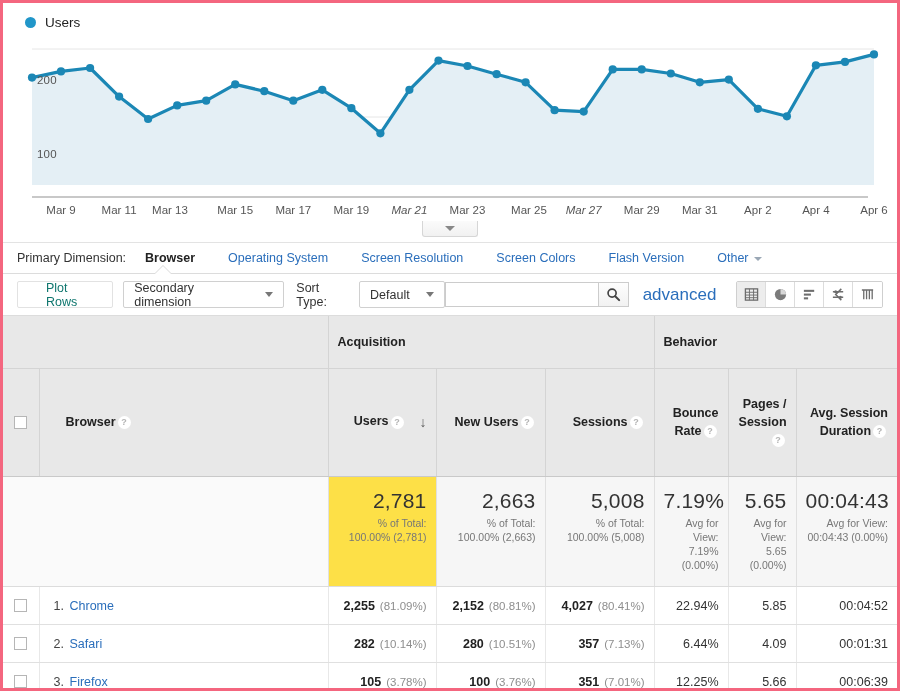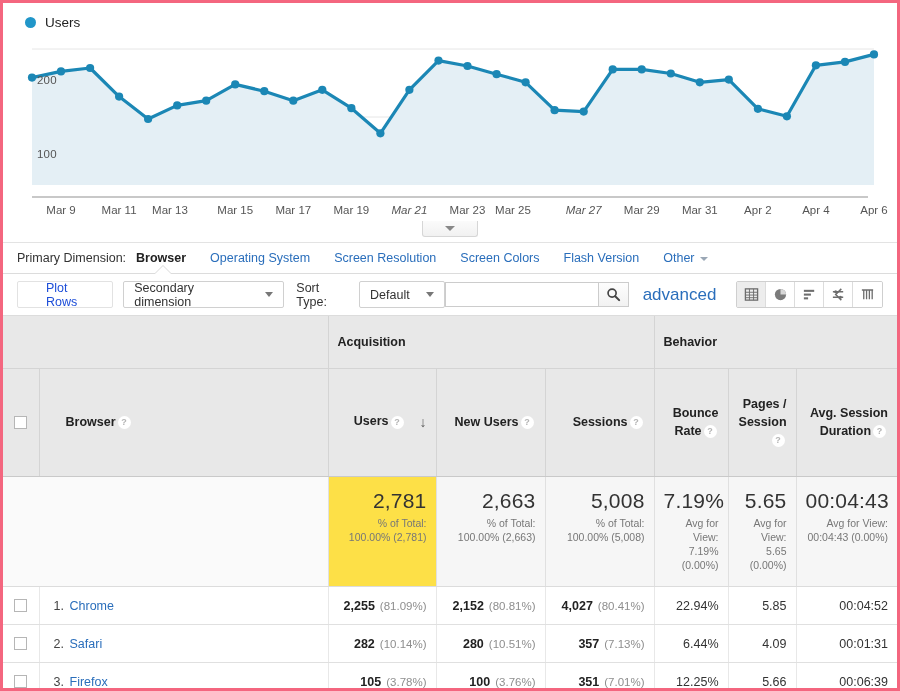--- a/index.html
+++ b/index.html
@@ -65,21 +65,21 @@
   }
   .chart-rule { height: 1px; background: #e3e3e3; margin: 0; }
 
   
   .pdim-bar {
     position: relative;
     height: 30px;
     display: flex; align-items: center;
     padding-left: 14px;
     font-size: 12.5px;
-    gap: 4px;
+    gap: 13px;
   }
   .pdim-label { color: #333; }
   .pdim-current {
     font-weight: bold; color: #222; margin-left: 6px;
     position: relative;
   }
   .pdim-link {
     color: #2a6ebb; margin-left: 20px; cursor: pointer;
   }
   .pdim-other { color: #2a6ebb; margin-left: 20px; cursor: pointer; }
@@ -112,21 +112,21 @@
     display: flex; align-items: center;
     padding: 0 14px;
   }
   .btn-plain {
     height: 27px; padding: 0 12px;
     border: 1px solid #d6d6d6; border-radius: 2px;
     background: #fff;
     font-size: 12.5px; color: #333;
     display: inline-flex; align-items: center;
   }
-  .btn-plain.disabled { color: #1d4ed8; border-color: #e2e2e2; padding-left: 28px; }
+  .btn-plain.disabled { color: #0f766e; border-color: #e2e2e2; padding-left: 28px; }
   .btn-sel {
     height: 27px; padding: 0 10px;
     border: 1px solid #d0d0d0; border-radius: 2px;
     background: #fff;
     font-size: 12.5px; color: #333;
     display: inline-flex; align-items: center; gap: 16px;
   }
   .btn-sel .tri {
     width: 0; height: 0;
     border-left: 4px solid transparent;
@@ -296,21 +296,21 @@
 
     <div class="xaxis" id="xaxis">
         <span class="xtick" style="left: 29.0345px;">Mar 9</span>
         <span class="xtick" style="left: 87.1034px;">Mar 11</span>
         <span class="xtick" style="left: 138px;">Mar 13</span>
         <span class="xtick" style="left: 203.241px;">Mar 15</span>
         <span class="xtick" style="left: 261.31px;">Mar 17</span>
         <span class="xtick" style="left: 319.379px;">Mar 19</span>
         <span class="xtick" style="left: 377.448px; font-style: italic;">Mar 21</span>
         <span class="xtick" style="left: 435.517px;">Mar 23</span>
-        <span class="xtick" style="left: 481px;">Mar 25</span>
+        <span class="xtick" style="left: 497px;">Mar 25</span>
         <span class="xtick" style="left: 551.655px; font-style: italic;">Mar 27</span>
         <span class="xtick" style="left: 609.724px;">Mar 29</span>
         <span class="xtick" style="left: 667.793px;">Mar 31</span>
         <span class="xtick" style="left: 725.862px;">Apr 2</span>
         <span class="xtick" style="left: 783.931px;">Apr 4</span>
         <span class="xtick" style="left: 842px;">Apr 6</span>
       </div>
 
     <div class="expander-row">
       <div class="expander">

